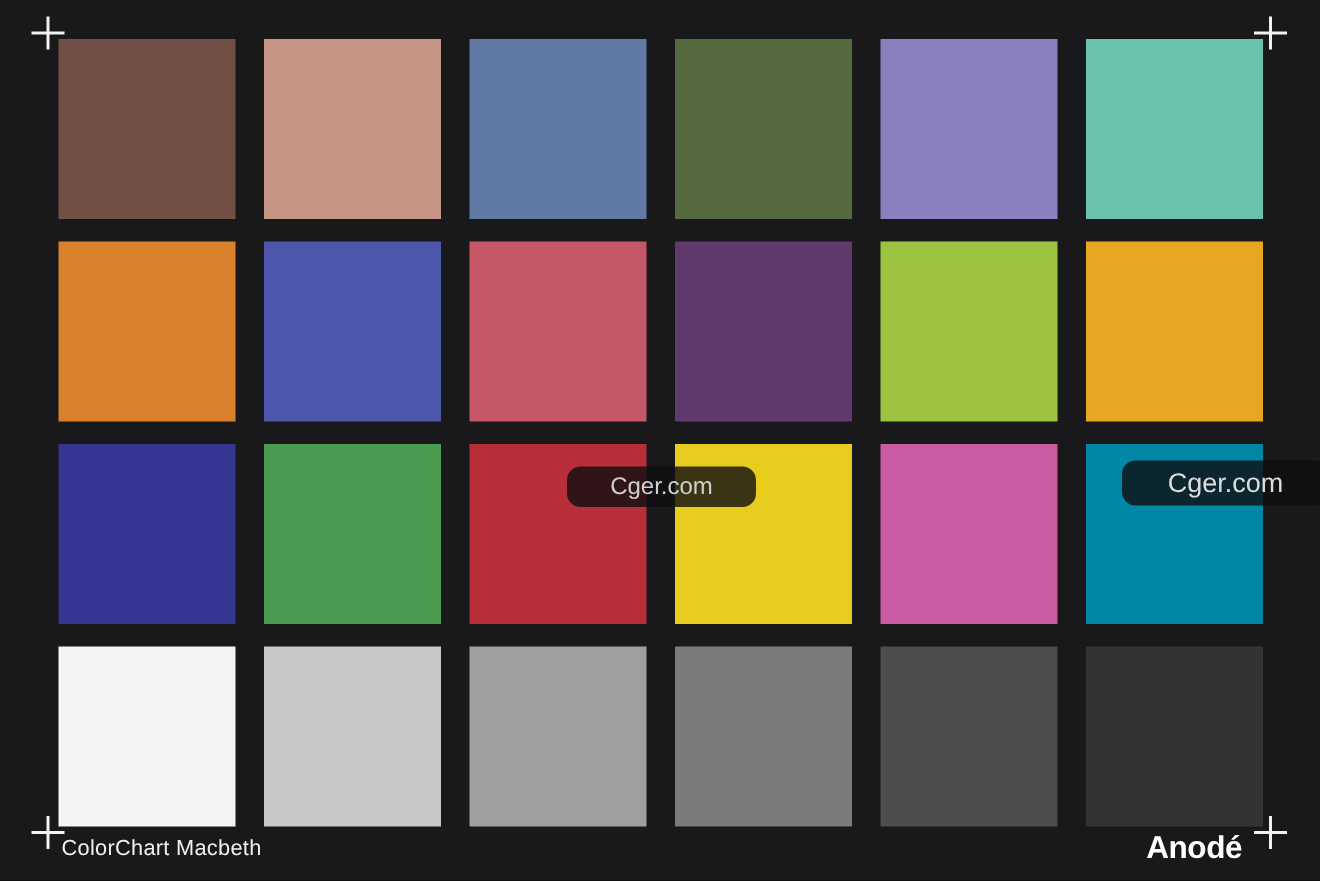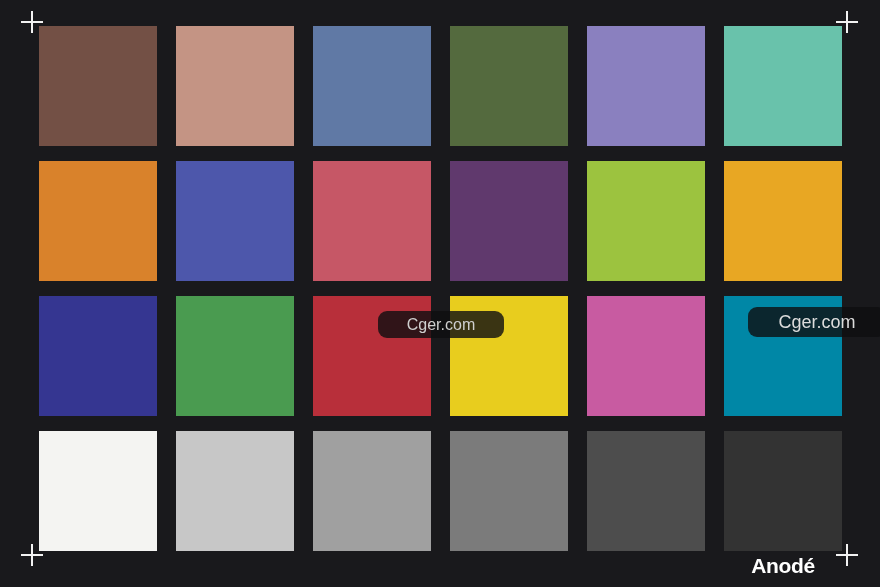--- a/index.html
+++ b/index.html
@@ -66,21 +66,21 @@
     position: absolute;
     left: 41px;
     top: 558px;
     color: #f0f0f0;
     font-size: 14.5px;
     letter-spacing: 0.2px;
     white-space: nowrap;
   }
   #brand-logo {
     position: absolute;
-    right: 65px;
+    right: 52px;
     top: 554px;
     color: #ffffff;
     font-size: 21px;
     font-weight: 600;
     letter-spacing: -0.3px;
     white-space: nowrap;
   }
 
   
   .watermark {
@@ -140,20 +140,21 @@
       <div class="patch" style="background: rgb(200, 91, 161);"></div>
       <div class="patch" style="background: rgb(0, 135, 166);"></div>
       <div class="patch" style="background: rgb(244, 244, 242);"></div>
       <div class="patch" style="background: rgb(199, 199, 199);"></div>
       <div class="patch" style="background: rgb(160, 160, 160);"></div>
       <div class="patch" style="background: rgb(123, 123, 123);"></div>
       <div class="patch" style="background: rgb(77, 77, 77);"></div>
       <div class="patch" style="background: rgb(51, 51, 51);"></div>
     </div>
 
+  <div id="caption-label">ColorChart Macbeth</div>
 
   <div id="brand-logo">Anodé</div>
 
   <div class="watermark" id="watermark-center">Cger.com</div>
 
   <div class="watermark" id="watermark-right">Cger.com</div>
 
 </div>
 
 </body></html>

